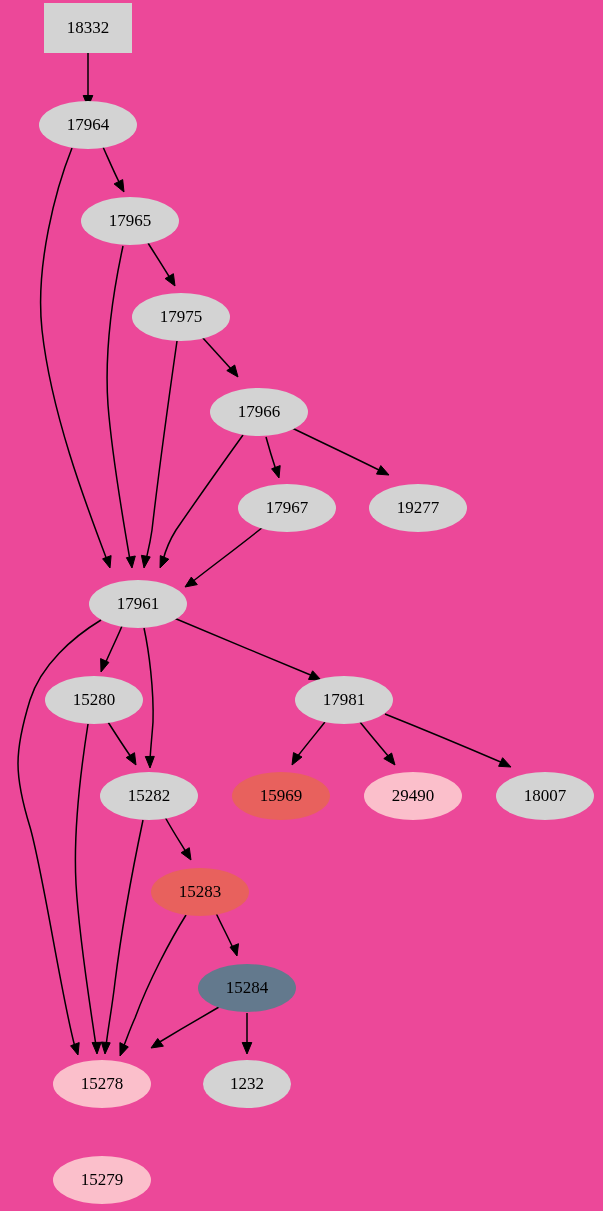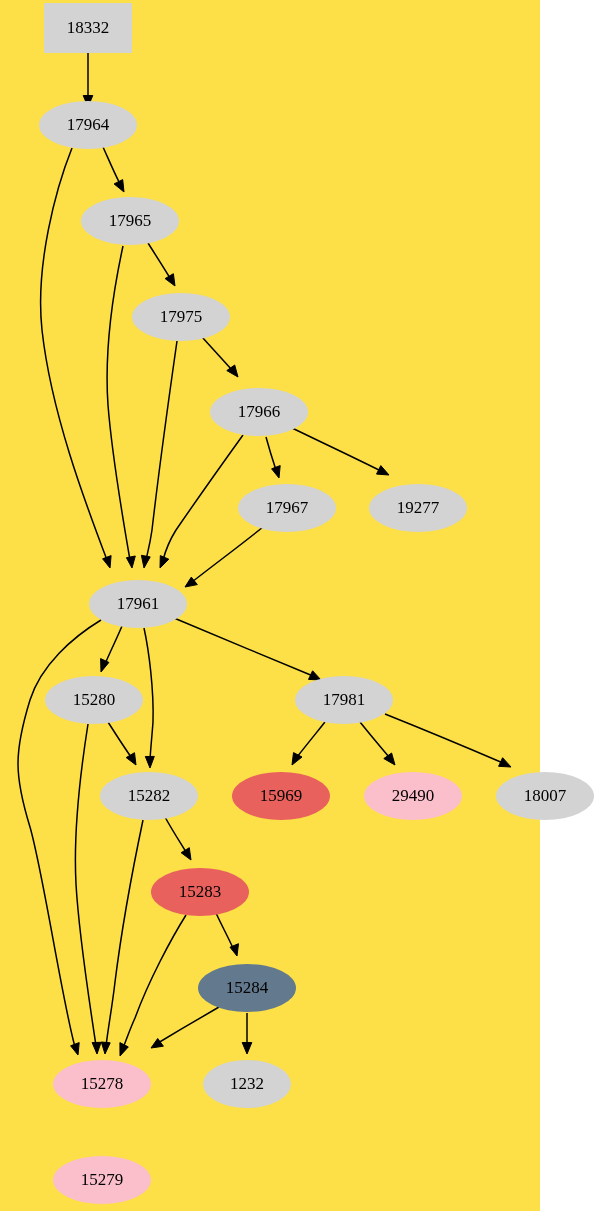--- a/index.html
+++ b/index.html
@@ -8,23 +8,23 @@
     background: #ffffff;
   }
   body {
     width: 603px;
     height: 1211px;
     overflow: hidden;
     font-family: "Liberation Serif", "DejaVu Serif", serif;
   }
   #graph-root {
     position: relative;
-    width: 540px;
+    width: 603px;
     height: 1211px;
-    background: #fde047;
+    background: #ec4899;
   }
   svg#graph-svg {
     display: block;
     width: 603px;
     height: 1211px;
   }
   .node-shape {
     stroke: none;
   }
   .node-label {

